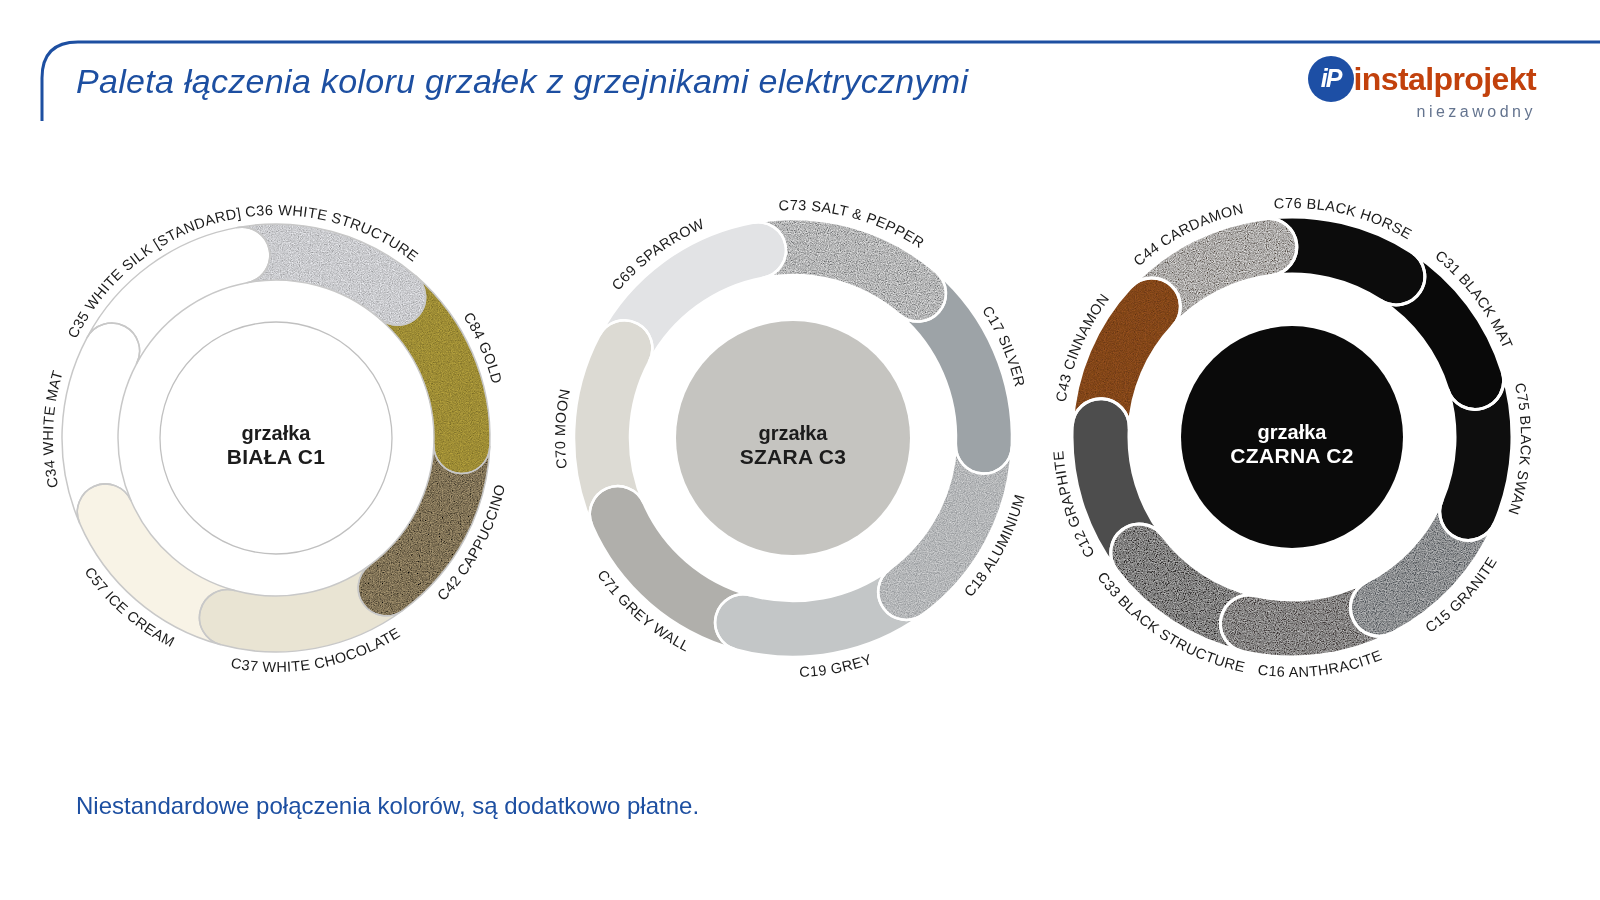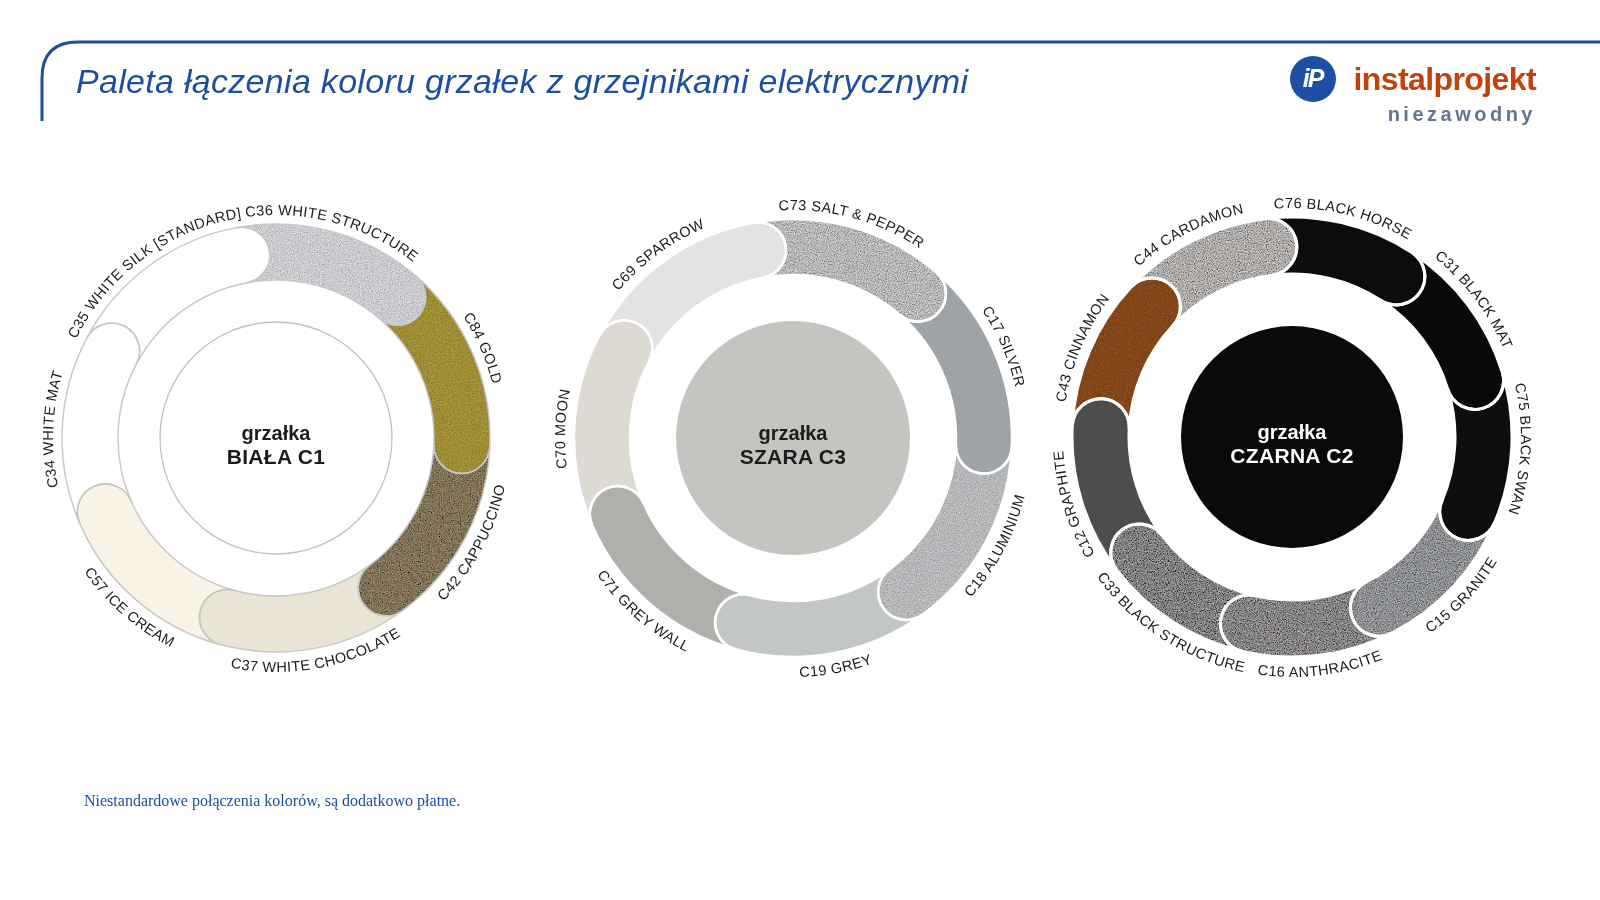--- a/index.html
+++ b/index.html
@@ -2,28 +2,28 @@
 <html><head>
 <meta charset="utf-8">
 <style>
   html,body{margin:0;padding:0;background:#ffffff;}
   .page{position:relative;width:1600px;height:900px;background:#ffffff;overflow:hidden;
         font-family:"Liberation Sans",sans-serif;}
   .frame{position:absolute;left:0;top:0;}
   .title{position:absolute;left:76px;top:62px;margin:0;font-size:34px;font-style:italic;
          font-weight:500;letter-spacing:.3px;white-space:nowrap;}
   .logo{position:absolute;right:64px;top:56px;text-align:right;}
-  .logo-row{display:flex;align-items:center;gap:18px;justify-content:flex-end;}
+  .logo-row{display:flex;align-items:center;gap:0;justify-content:flex-end;}
   .logo-mark{width:46px;height:46px;border-radius:50%;display:flex;align-items:center;
              justify-content:center;flex:0 0 auto;}
   .logo-mono{color:#ffffff;font-weight:bold;font-style:italic;font-size:25px;letter-spacing:-2px;
              transform:translateY(-1px);}
   .logo-text{font-size:32px;font-weight:bold;letter-spacing:-.6px;}
-  .logo-tag{font-size:20px;letter-spacing:3.5px;margin-top:1px;font-weight:700;}
-  .note{position:absolute;left:84px;top:792px;margin:0;font-size:16px;font-weight:500;font-family:Liberation Serif, serif;}
+  .logo-tag{font-size:16px;letter-spacing:3.5px;margin-top:1px;font-weight:400;}
+  .note{position:absolute;left:76px;top:792px;margin:0;font-size:24px;font-weight:500;}
   .donut-svg{position:absolute;}
   .seg-label{font-size:14.5px;letter-spacing:.4px;font-weight:500;}
   .center-l1{font-size:20px;font-weight:600;}
   .center-l2{font-size:21px;font-weight:700;letter-spacing:.3px;}
   .defs-holder{position:absolute;width:0;height:0;overflow:hidden;}
 </style>
 </head>
 <body>
 
 <div class="page" style="background: rgb(255, 255, 255);">

